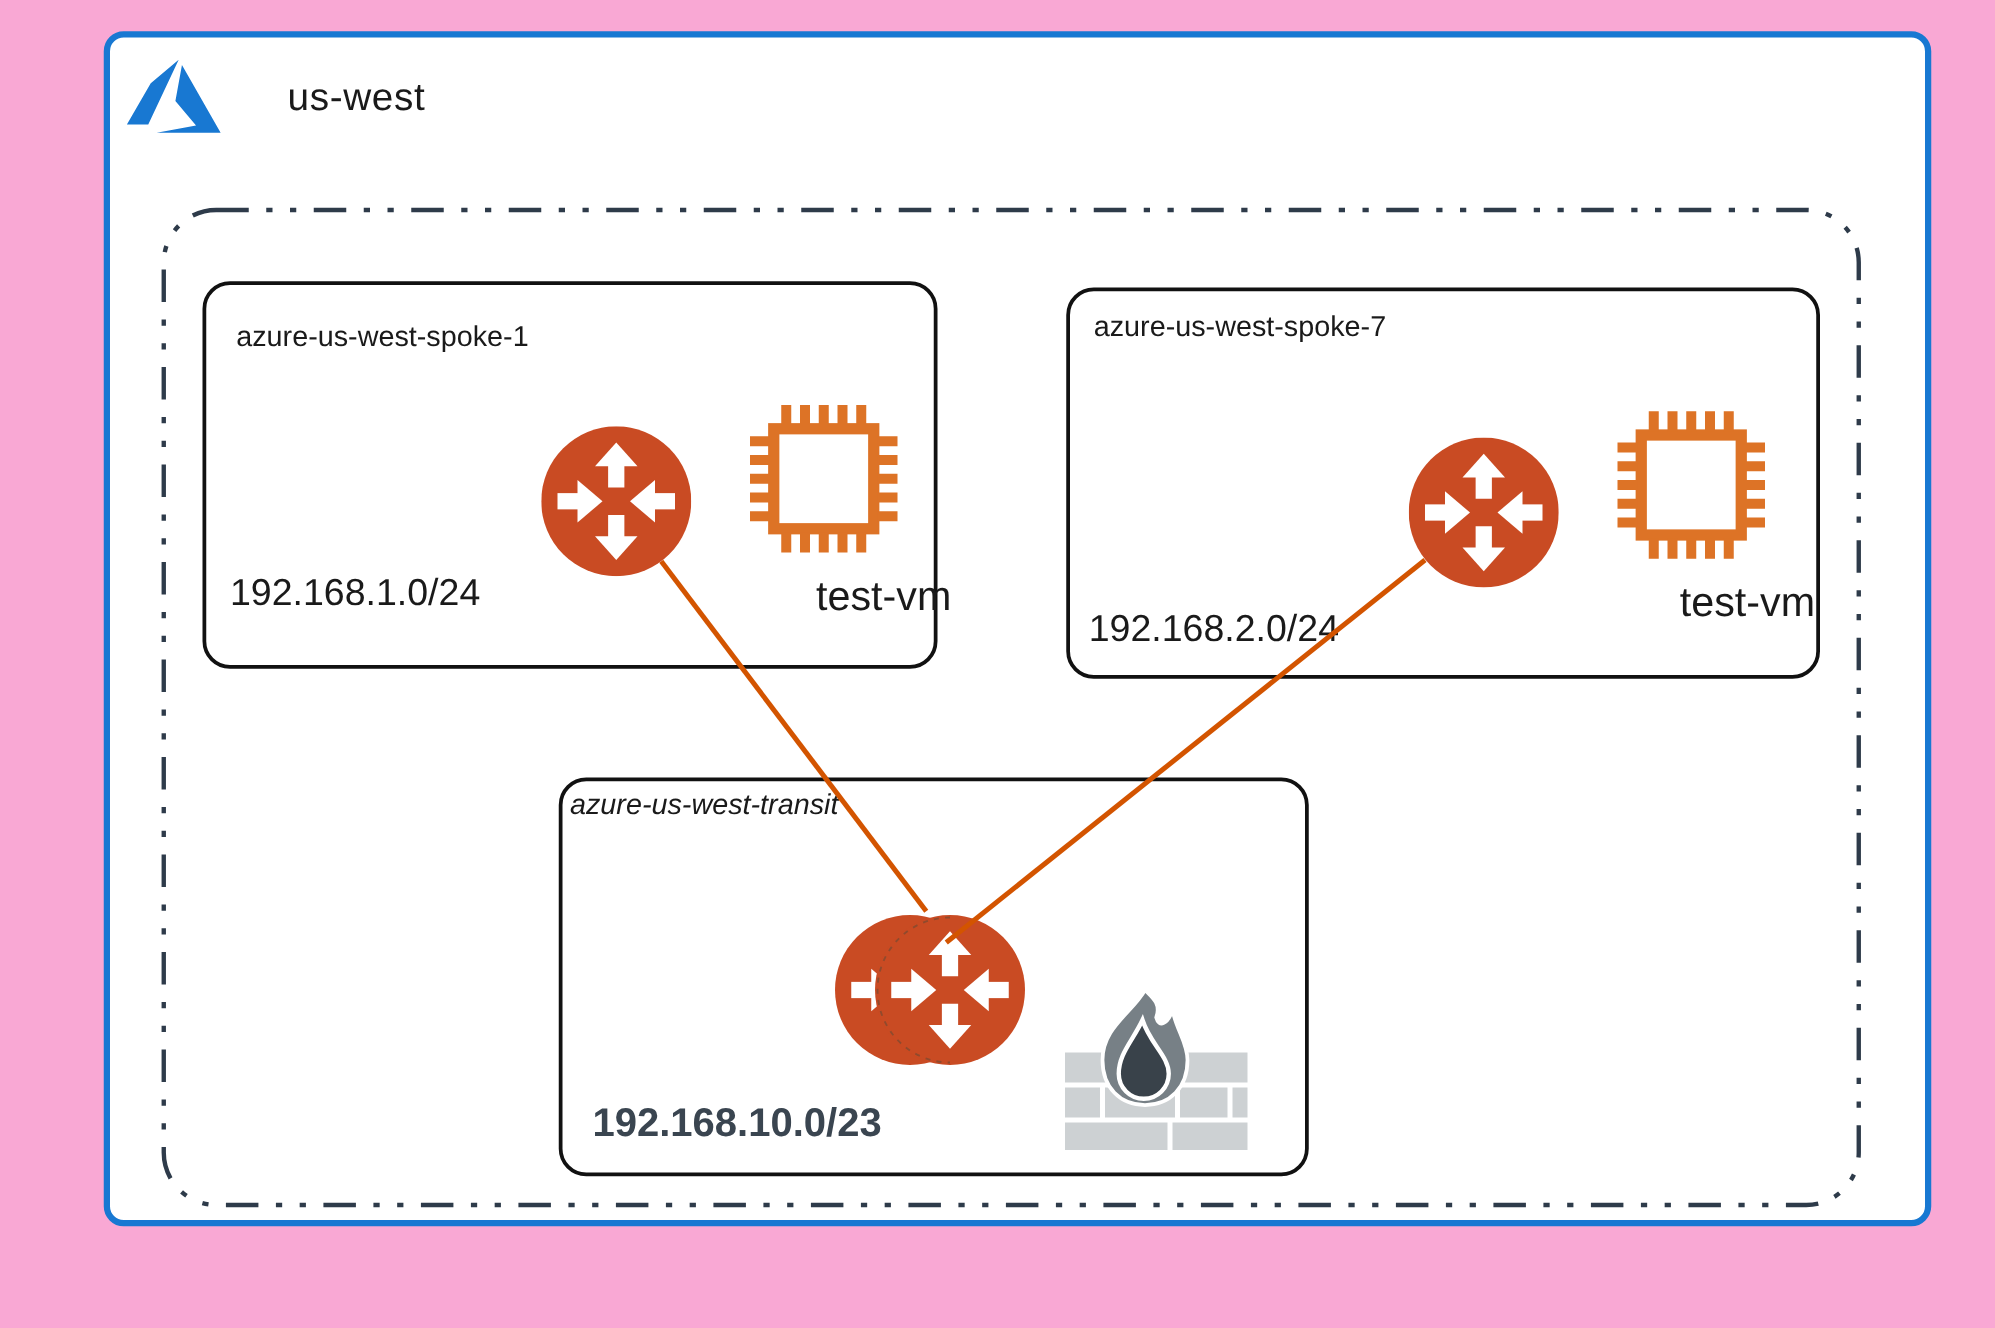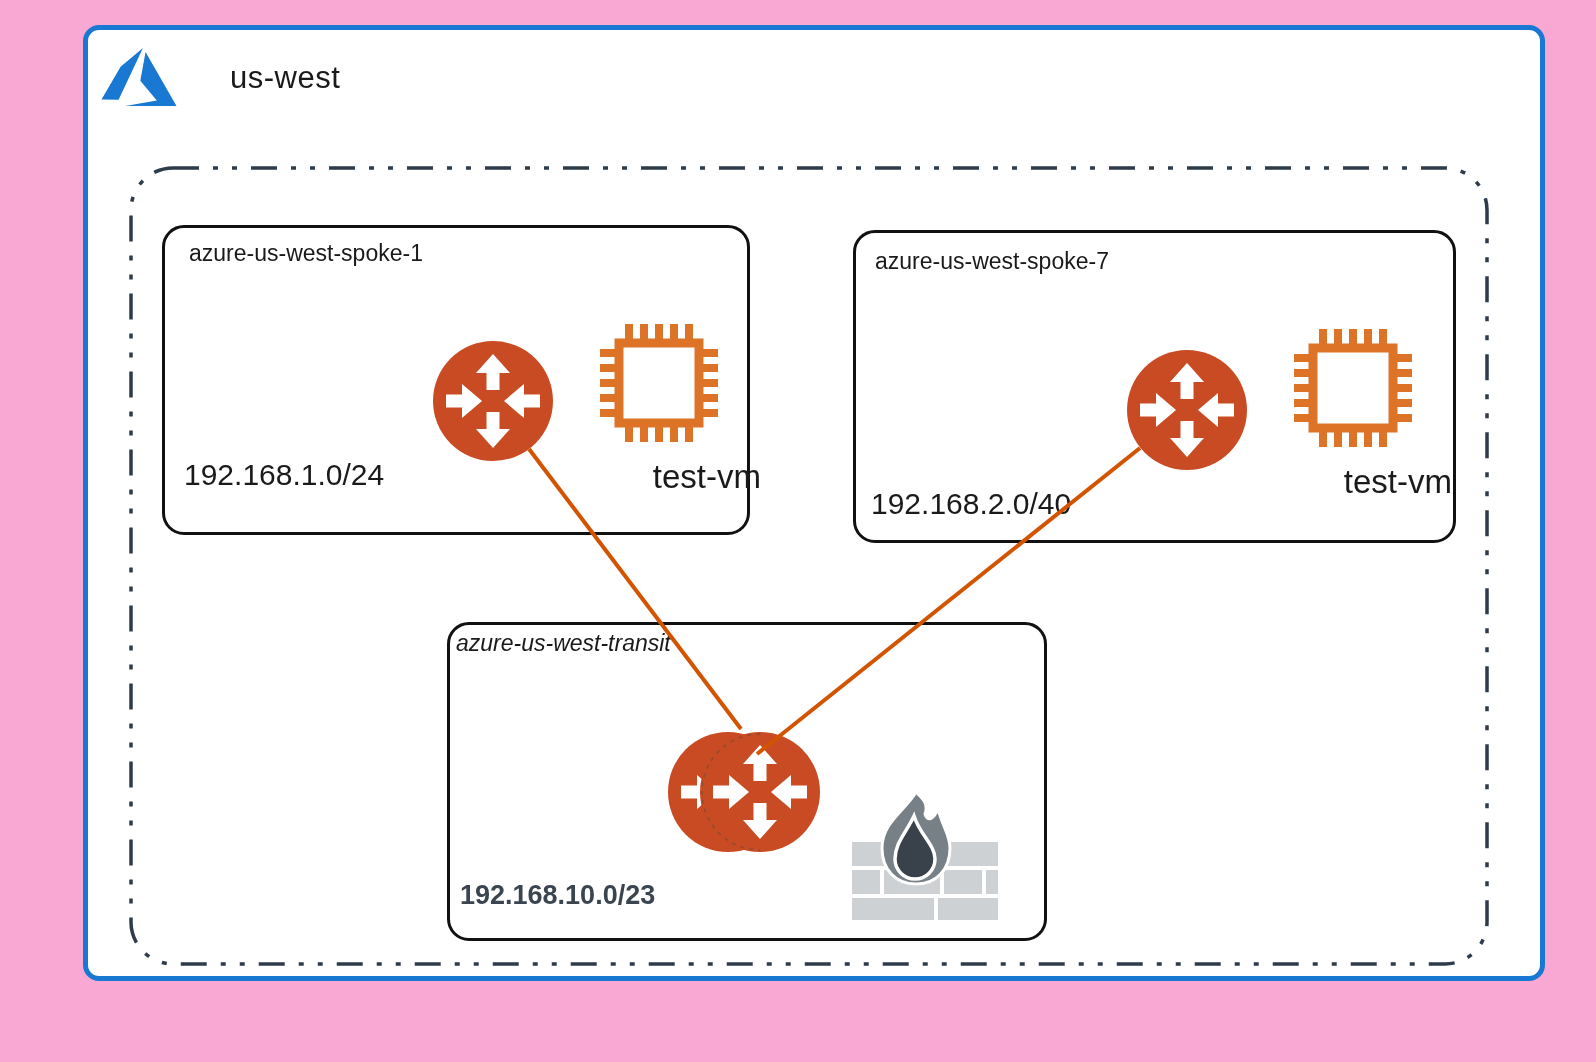--- a/index.html
+++ b/index.html
@@ -23,29 +23,29 @@
   .vnet{
     position:absolute;background:#ffffff;border:3.5px solid #111111;
     border-radius:22px;z-index:1;box-sizing:border-box;
   }
   .vnet-spoke-1{left:162px;top:225px;width:588px;height:310px;}
   .vnet-spoke-2{left:853px;top:230px;width:603px;height:313px;}
   .vnet-transit{left:447px;top:622px;width:600px;height:319px;}
   .vnet-title{
     position:absolute;font-size:23px;color:#1a1a1a;z-index:2;white-space:nowrap;
   }
-  .title-spoke-1{left:189px;top:240px;}
+  .title-spoke-1{left:189px;top:256px;}
   .title-spoke-2{left:875px;top:248px;}
   .title-transit{left:456px;top:630px;font-style:italic;}
   .subnet{
     position:absolute;font-size:30px;color:#1a1a1a;z-index:2;white-space:nowrap;
   }
   .subnet-spoke-1{left:184px;top:458px;}
   .subnet-spoke-2{left:871px;top:487px;}
-  .subnet-transit{left:460px;top:880px;font-size:27px;font-weight:bold;color:#3A4550;}
+  .subnet-transit{left:474px;top:880px;font-size:32px;font-weight:bold;color:#3A4550;}
   .vm-label{
     position:absolute;width:200px;text-align:right;
     font-size:33px;color:#1a1a1a;z-index:2;
   }
   .vm-label-1{left:561px;top:458px;}
   .vm-label-2{left:1252px;top:463px;}
   
   .icon{position:absolute;z-index:2;line-height:0;}
   .router-spoke-1{left:433px;top:341px;}
   .router-spoke-2{left:1127px;top:350px;}
@@ -117,21 +117,21 @@
 
   <div class="vnet vnet-spoke-1"></div>
   <div class="vnet vnet-spoke-2"></div>
   <div class="vnet vnet-transit"></div>
 
   <div class="vnet-title title-spoke-1">azure-us-west-spoke-1</div>
   <div class="vnet-title title-spoke-2">azure-us-west-spoke-7</div>
   <div class="vnet-title title-transit">azure-us-west-transit</div>
 
   <div class="subnet subnet-spoke-1">192.168.1.0/24</div>
-  <div class="subnet subnet-spoke-2">192.168.2.0/40</div>
+  <div class="subnet subnet-spoke-2">192.168.2.0/24</div>
   <div class="subnet subnet-transit">192.168.10.0/23</div>
 
   <div class="icon router-spoke-1">
     <svg width="120" height="120" viewBox="0 0 120 120">
         <use href="#router-sym"></use>
       </svg>
   </div>
   <div class="icon router-spoke-2">
     <svg width="120" height="120" viewBox="0 0 120 120">
         <use href="#router-sym"></use>

